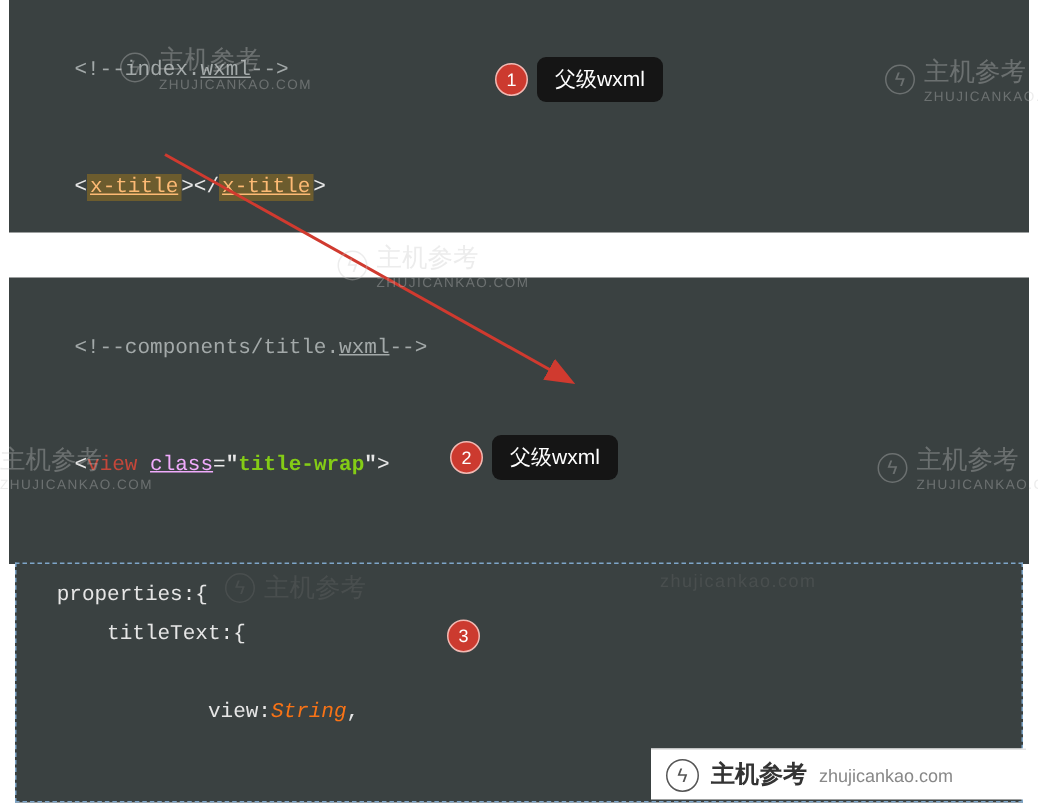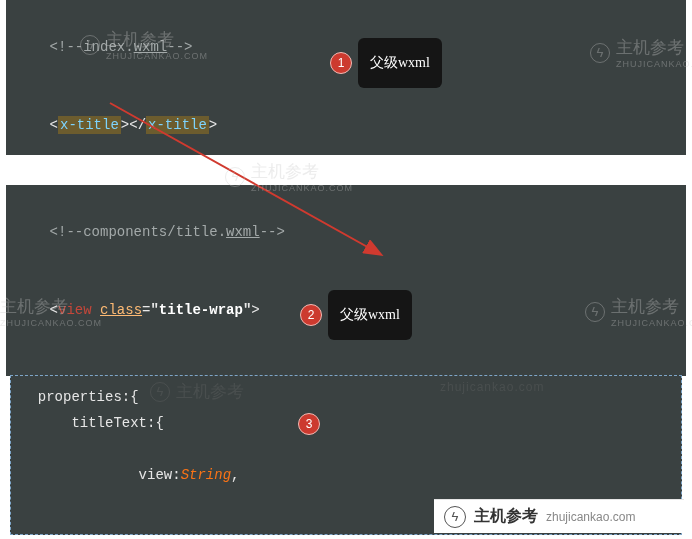--- a/index.html
+++ b/index.html
@@ -22,26 +22,26 @@
   #pane1 { top: 0; height: 155px; }
   #pane2 { top: 185px; height: 191px; }
   #pane3 { top: 375px; height: 160px; left: 10px; right: 10px; border: 1px dashed #7ea6c9; }
 
   .code-line { line-height: 26px; white-space: pre; }
 
   
   .cmt { color: #a3a9a9; }
   .cmt-file { color: #a3a9a9; text-decoration: underline; }
   .pun { color: #e8e8e8; }                
-  .tag-x { color: #7dd3fc; background: #6c5c2e; padding: 1px 2px; }
+  .tag-x { color: #fdba74; background: #6c5c2e; padding: 1px 2px; text-decoration: underline; }
   .tag-view { color: #c4473a; }
   .tag-close-view { color: #c4473a; }
-  .attr-class { color: #fdba74; text-decoration: underline; }
+  .attr-class { color: #f0abfc; text-decoration: underline; }
   .attr-plain { color: #d8d276; }
-  .str { color: #ffffff; margin-top: 16px; }
+  .str { color: #84cc16; margin-top: 16px; }
   .str-cn { color: #e8e1b5; font-weight: 500; }
   .attr-wrap { font-weight: bold; }
   .bind { color: #e8e1b5; }
   .plain { color: #e6e6e6; }
   .type-it { color: #f97316; font-style: italic; }
 
   
   .badge {
     position: absolute;
     display: flex;
@@ -56,23 +56,22 @@
     border-radius: 50%;
     background: #cc3a2f;
     border: 1px solid #f2b9b3;
     display: inline-flex;
     align-items: center;
     justify-content: center;
     font-size: 12px;
   }
   .badge-label {
     background: #151515;
-    padding: 16px 12px;
+    padding: 6px 12px;
     border-radius: 6px;
-    font-family: Liberation Serif, serif;
   }
   #badge1 { top: 38px; left: 330px; }
   #badge2 { top: 290px; left: 300px; }
   #badge3 { top: 413px; left: 298px; }
 
   
   .wm {
     position: absolute;
     display: flex;
     align-items: center;

